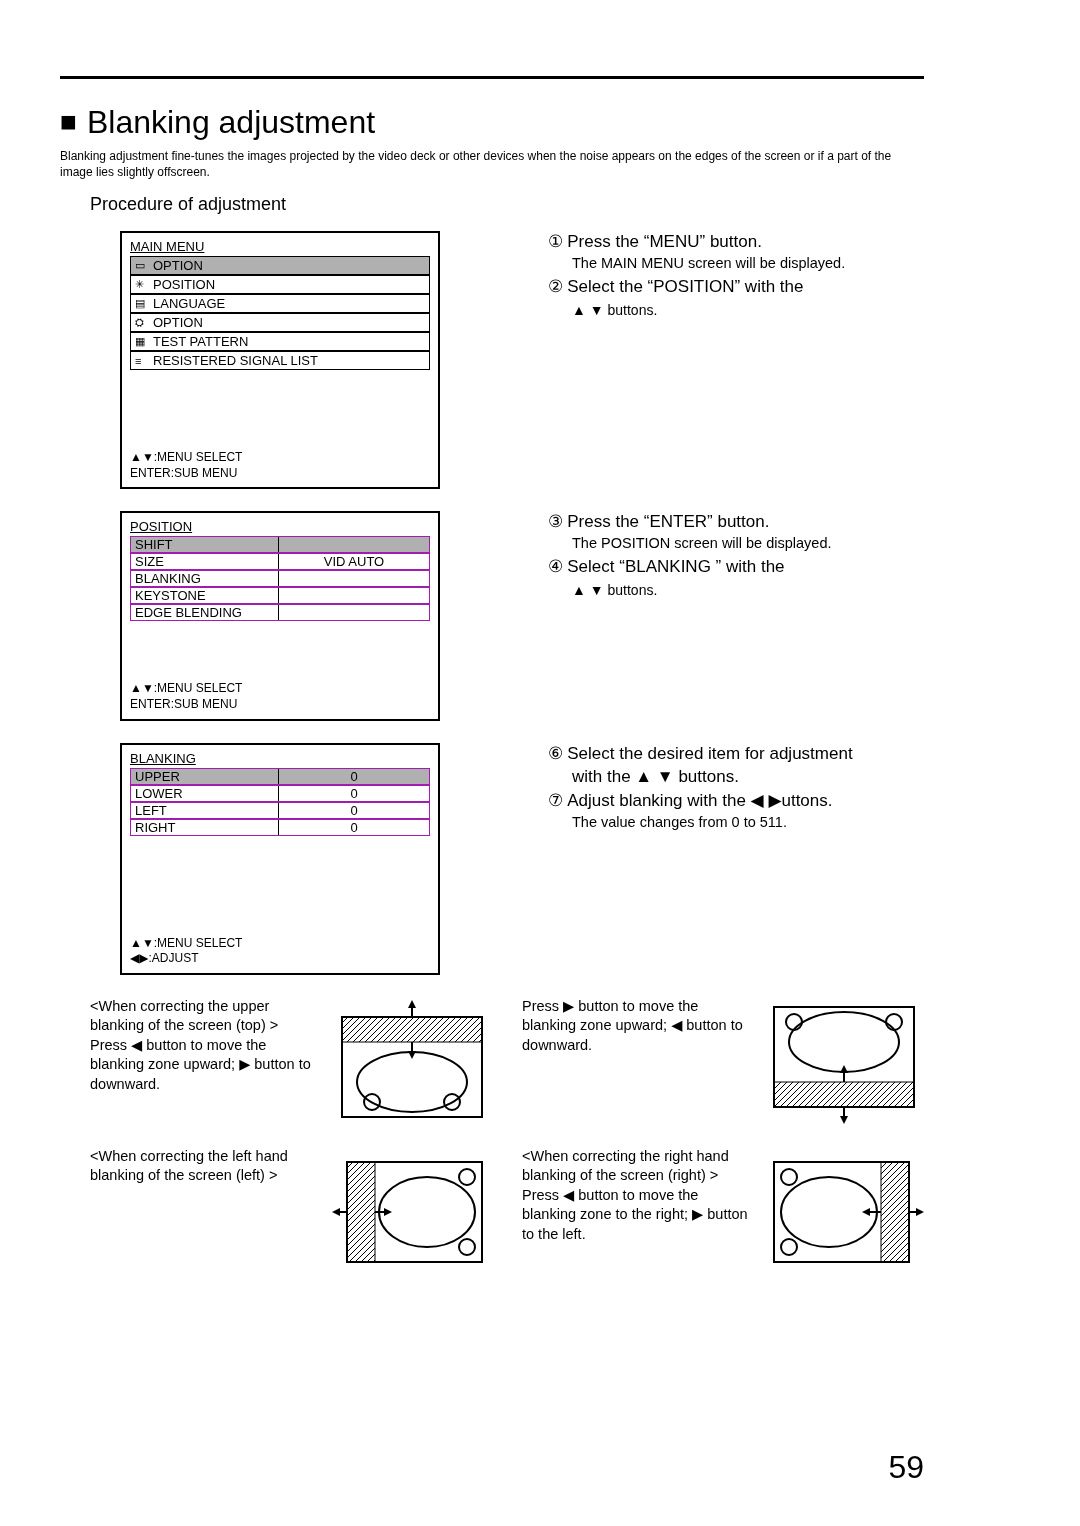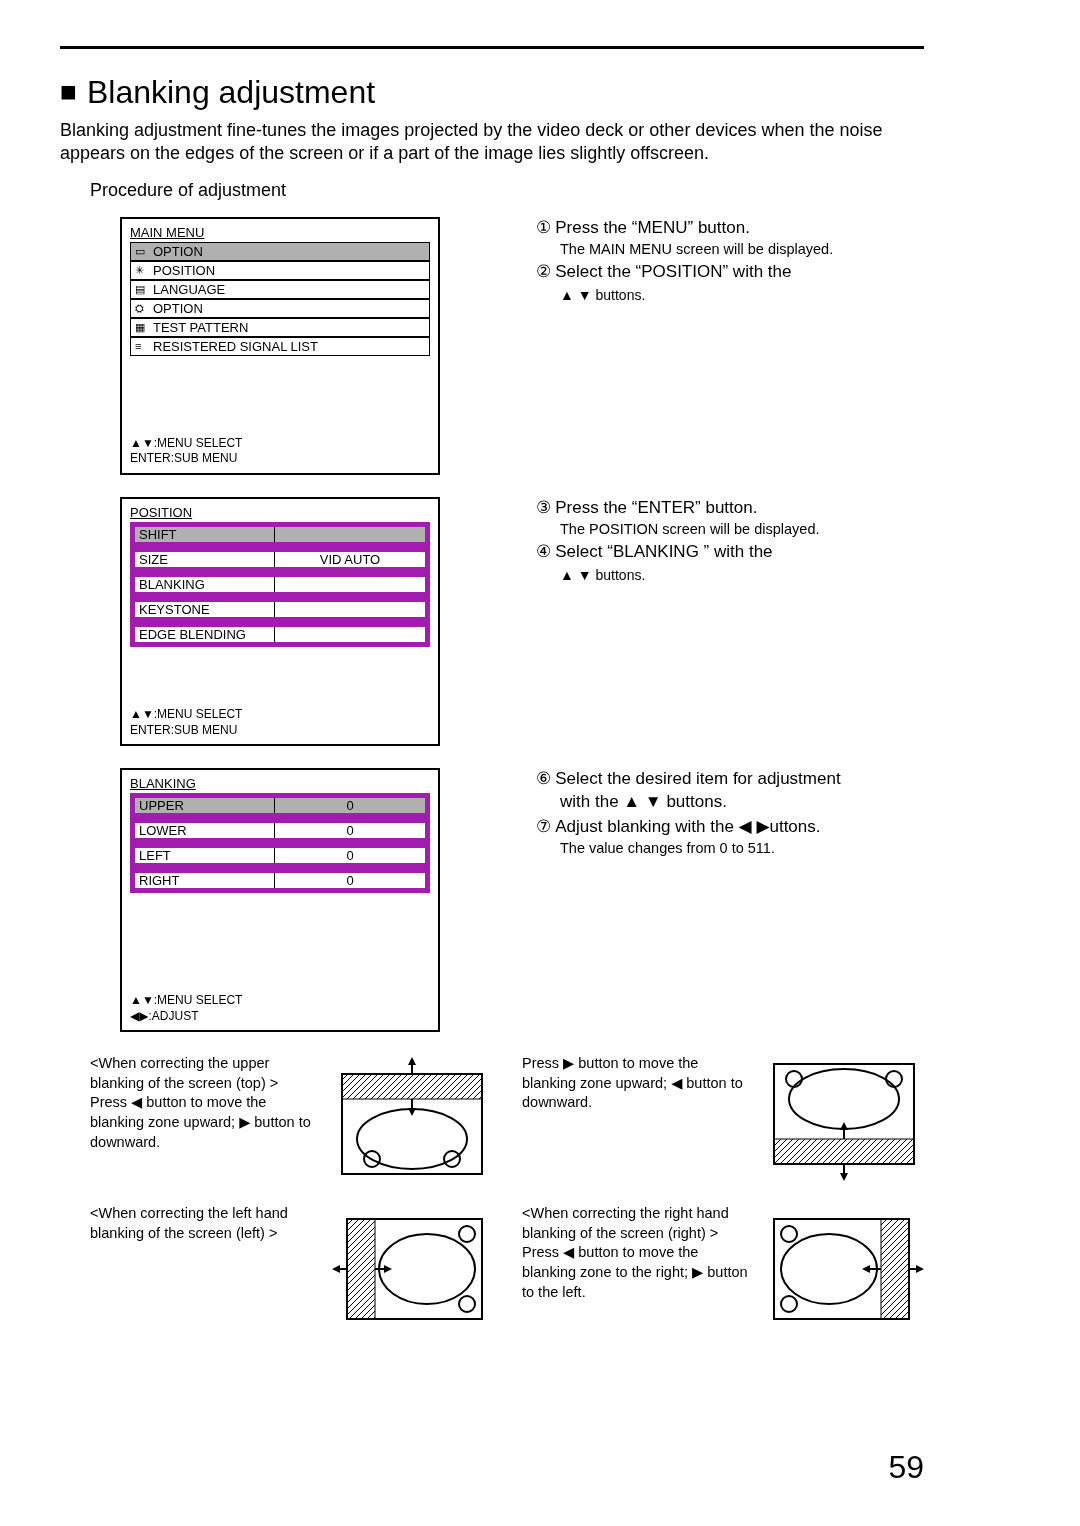--- a/index.html
+++ b/index.html
@@ -6,59 +6,59 @@
     font-family: Arial, Helvetica, sans-serif;
     margin: 0;
     padding: 0;
     background: #fff;
     color: #000;
   }
   .page {
     width: 984px;
     height: 1526px;
     box-sizing: border-box;
-    padding: 46px 60px 40px 60px;
+    padding: 76px 60px 40px 60px;
     position: relative;
   }
   .hr-top {
     border-top: 3px solid #000;
     margin-bottom: 25px;
   }
   .section-title {
     font-size: 32px;
     font-weight: normal;
     margin: 0 0 8px 0;
   }
   .section-title .sq {
     font-size: 28px;
     margin-right: 10px;
     vertical-align: 2px;
   }
   .intro {
-    font-size: 18px;
+    font-size: 12px;
     line-height: 1.3;
     margin-bottom: 14px;
   }
   .subhead {
     font-size: 18px;
     margin-left: 30px;
     margin-bottom: 16px;
   }
   .row {
     display: flex;
     flex-direction: row;
     margin-bottom: 22px;
   }
   .left-col {
     width: 390px;
     margin-left: 60px;
   }
   .right-col {
     flex: 1;
-    margin-left: 26px;
+    margin-left: 38px;
     font-size: 17px;
   }
   .menu-box {
     border: 2px solid #000;
     width: 300px;
     padding: 6px 8px 6px 8px;
     font-size: 13px;
     background: #fff;
   }
   .menu-box .title {
@@ -83,21 +83,21 @@
   }
   .menu-footer {
     margin-top: 80px;
     font-size: 12px;
     line-height: 1.3;
   }
   .menu-footer.short { margin-top: 60px; }
   .menu-footer.tiny { margin-top: 100px; }
   .val-row {
     display: flex;
-    border: 5px solid #a21caf;
+    border: 1px solid #a21caf;
   }
   .val-row .name {
     flex: 1;
     border-right: 1px solid #000;
     padding: 0 4px;
   }
   .val-row .val {
     width: 150px;
     text-align: center;
   }

